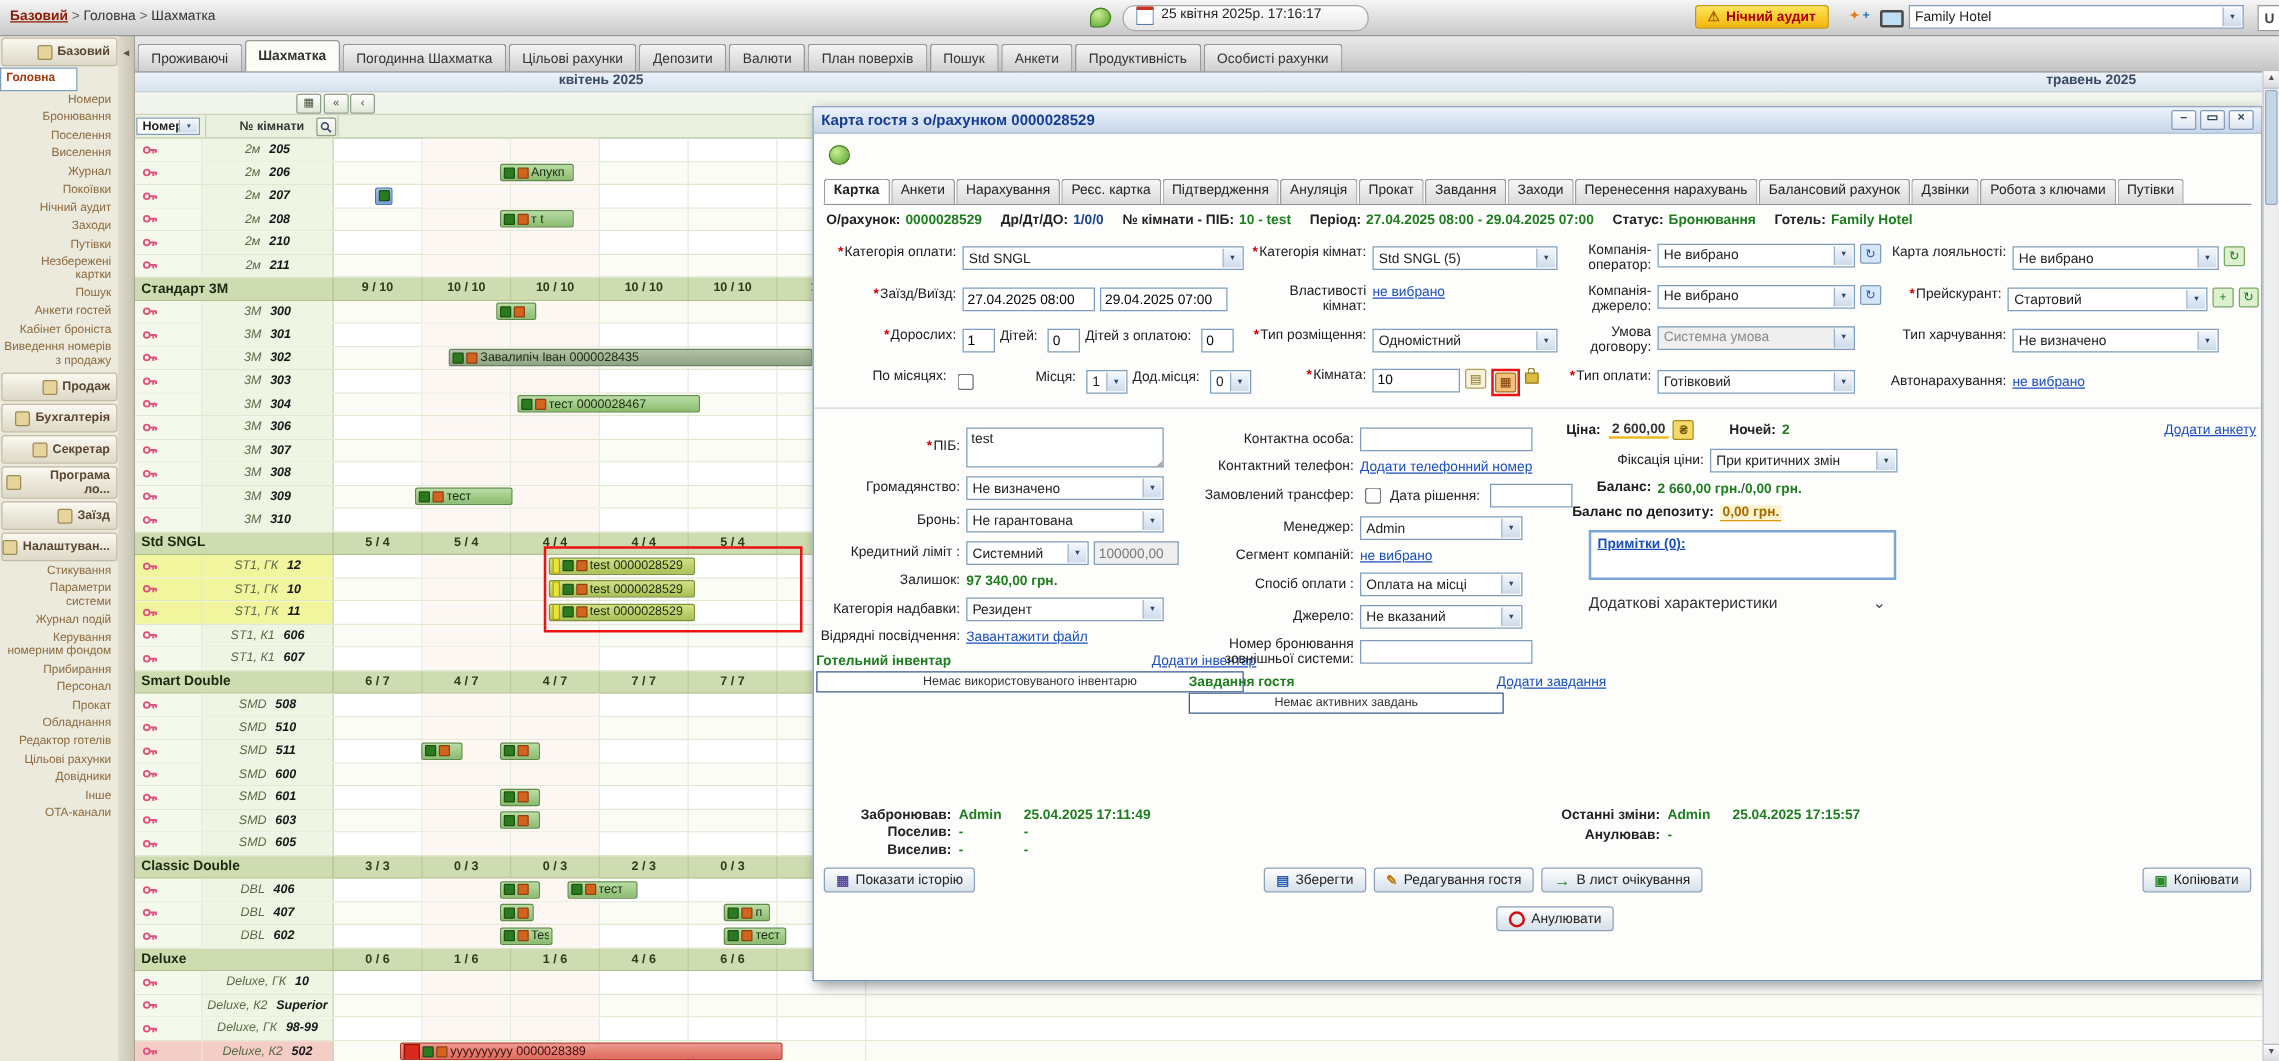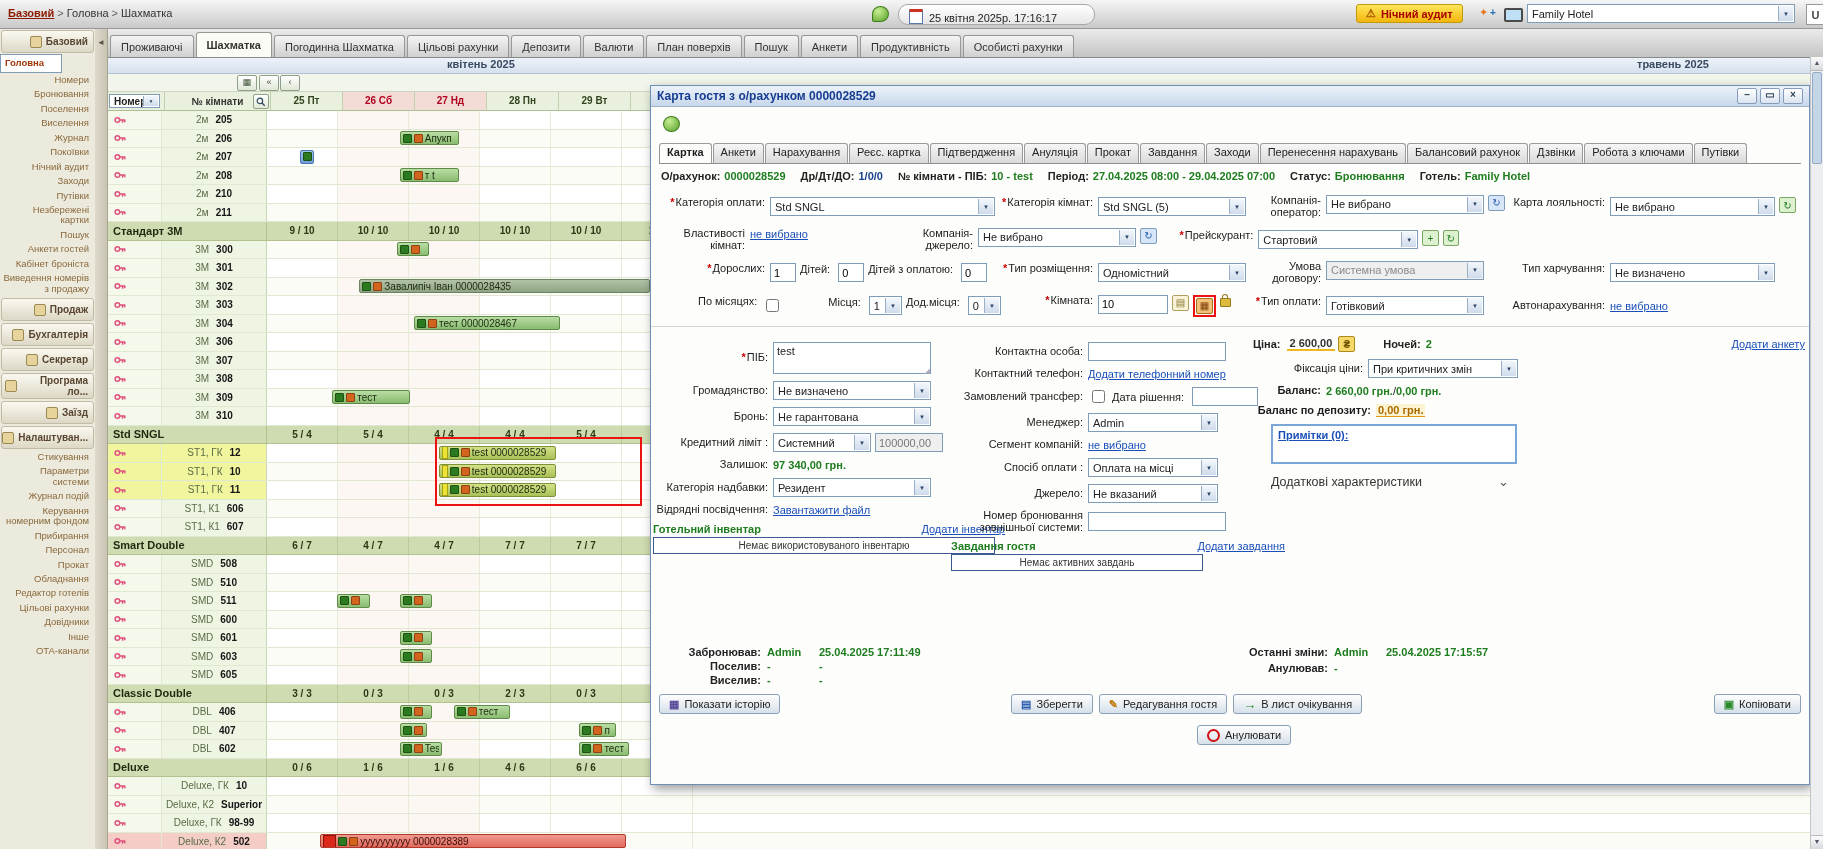--- a/index.html
+++ b/index.html
@@ -5,21 +5,21 @@
   html,body{margin:0;padding:0;}
   body{width:1823px;height:849px;overflow:hidden;font-family:"Liberation Sans",sans-serif;font-size:11px;color:#222;background:#fff;}
   .app{position:absolute;left:0;top:0;width:1823px;height:849px;background:#e4e0d4;}
 
   
   .topbar{position:absolute;left:0;top:0;width:100%;height:28px;background:linear-gradient(#f6f6f6,#c9c9c9);border-bottom:1px solid #979797;z-index:30;}
   .breadcrumb{position:absolute;left:8px;top:7px;font-size:11px;color:#333;}
   .breadcrumb .bc-first{color:#8b1a00;font-weight:bold;text-decoration:underline;cursor:pointer;}
   .breadcrumb .bc-sep{color:#666;margin:0 3px;}
   .bubble{position:absolute;left:872px;top:6px;width:15px;height:14px;border-radius:50% 50% 50% 12%;background:radial-gradient(circle at 35% 30%,#c8ef94,#55a028);border:1px solid #3f7d1c;}
-  .clock-box{position:absolute;left:898px;top:3.5px;height:19px;min-width:175px;background:linear-gradient(#ffffff,#e6e6e6);border:1px solid #a8a8a8;border-radius:10px;display:flex;align-items:flex-end;gap:6px;padding:0 10px;color:#222;}
+  .clock-box{position:absolute;left:898px;top:3.5px;height:19px;min-width:175px;background:linear-gradient(#ffffff,#e6e6e6);border:1px solid #a8a8a8;border-radius:10px;display:flex;align-items:flex-start;gap:6px;padding:0 10px;color:#222;}
   .cal-ico{display:inline-block;width:12px;height:11px;background:#fff;border:1px solid #5577aa;border-top:3px solid #cc3322;border-radius:1px;}
   .night-audit{position:absolute;left:1356px;top:4px;height:17px;display:flex;align-items:center;gap:5px;background:linear-gradient(#ffe65a,#f2b50c);border:1px solid #c29a06;border-radius:3px;padding:0 9px;color:#a80000;font-weight:bold;}
   .warn-ico{color:#a85c00;font-size:11px;}
   .spark1{position:absolute;left:1479px;top:6px;color:#e6791e;font-size:11px;}
   .spark2{position:absolute;left:1490px;top:7px;color:#2471b8;font-weight:bold;font-size:10px;}
   .monitor-ico{position:absolute;left:1504px;top:8px;width:15px;height:10px;border:2px solid #4a4a4a;border-radius:2px;background:#bfe0f4;}
   .hotel-sel{position:absolute;left:1527px;top:4px;width:268px;}
   .user-badge{position:absolute;left:1806px;top:4px;width:17px;height:19px;background:#fff;border:1px solid #999;display:flex;align-items:center;justify-content:center;font-weight:bold;color:#444;}
 
   
@@ -46,21 +46,21 @@
   .header-row{height:18px;display:flex;background:#e9f0dd;border-bottom:1px solid #aebf98;font-size:10px;font-weight:bold;}
   .h-room{width:55px;display:flex;align-items:center;padding-left:2px;border-right:1px solid #c3d0ae;}
   .h-num{width:105px;display:flex;align-items:center;justify-content:center;border-right:1px solid #c3d0ae;position:relative;color:#333;}
   .mag-btn{position:absolute;right:1px;top:2px;width:14px;height:13px;background:linear-gradient(#fff,#e2ead4);border:1px solid #8fa08a;border-radius:2px;display:flex;align-items:center;justify-content:center;cursor:pointer;}
   .h-date{width:71px;text-align:center;line-height:17px;border-right:1px solid #c3d0ae;color:#33451f;}
   .h-date.we{color:#b00020;background:#f4dcd6;}
   .rows{}
   .grow{display:flex;height:18.5px;box-sizing:border-box;border-bottom:1px solid #e0e8d2;background:#fff;}
   .grow:nth-child(even){background:#fafcf5;}
   .c-key{width:55px;display:flex;align-items:center;padding-left:7px;box-sizing:border-box;border-right:1px solid #e0e8d2;background:#f4f9ec;}
-  .c-name{width:105px;display:flex;align-items:center;justify-content:center;gap:7px;box-sizing:border-box;border-right:1px solid #c9d6b9;background:#eef5e3;font-size:10px;color:#5a6b47;cursor:pointer;}
+  .c-name{width:105px;display:flex;align-items:center;justify-content:center;gap:7px;box-sizing:border-box;border-right:1px solid #c9d6b9;background:#eef5e3;font-size:10px;color:#5a6b47;cursor:pointer;font-style:italic;}
   .c-name b{color:#161616;}
   .c-name.hl,.c-key.hl{background:#f1f59d;}
   .c-name.redrow,.c-key.redrow{background:#f3cdc6;}
   .c-dates{position:relative;flex:1;display:flex;}
   .dcell{width:71px;box-sizing:border-box;border-right:1px solid #e6ecd9;height:100%;}
   .dcell.we{background:#fdf7f3;}
   .grow.group{background:#cfdbb0;border-bottom:1px solid #b2c28e;font-weight:bold;}
   .c-grouplabel{width:160px;display:flex;align-items:center;padding-left:6px;box-sizing:border-box;border-right:1px solid #b2c28e;color:#1d2a10;font-size:11px;}
   .g-occ{width:71px;box-sizing:border-box;border-right:1px solid #bcca9a;display:flex;align-items:center;justify-content:center;font-size:10px;color:#2c3a18;}
   .g-fill{flex:1;}
@@ -257,28 +257,20 @@
       </div>
       <div class="h-num">
         <span>№ кімнати</span>
         <span class="mag-btn">
           <svg width="10" height="10" viewBox="0 0 11 11">
               <circle cx="4.3" cy="4.3" r="3" fill="none" stroke="#334a66" stroke-width="1.3"></circle>
               <line x1="6.6" y1="6.6" x2="9.6" y2="9.6" stroke="#334a66" stroke-width="1.5"></line>
             </svg>
         </span>
       </div>
-      <div id="dateheads" style="display:flex">
-          <div class="h-date">25 Пт</div>
-          <div class="h-date we">26 Сб</div>
-          <div class="h-date we">27 Нд</div>
-          <div class="h-date">28 Пн</div>
-          <div class="h-date">29 Вт</div>
-          <div class="h-date">30</div>
-        </div>
     </div>
     <div class="rows" id="gridrows">
         <div class="grow">
           <div class="c-key">
             <svg width="12" height="10" viewBox="0 0 12 10">
               <circle cx="3.4" cy="5" r="2.3" fill="none" stroke="#e0527e" stroke-width="1.5"></circle>
               <path d="M5.7 5h5.6M8.6 5v2.8M10.8 5v2.2" stroke="#e0527e" stroke-width="1.5" fill="none"></path>
             </svg>
           </div>
           <div class="c-name">
@@ -1197,20 +1189,25 @@
           <div class="fcell c4">
             <span class="flabel">Карта лояльності:</span>
             <span class="sel" style="width: 165px;">
               <span class="selv">Не вибрано</span>
               <span class="selarr">▼</span>
             </span>
             <span class="fico" style="background: rgb(221, 240, 208); border-color: rgb(122, 168, 96); color: rgb(30, 125, 30); margin-left: 4px;">↻</span>
           </div>
         </div>
         <div class="frow">
+          <div class="fcell c1">
+            <span class="flabel"><span class="star">*</span>Заїзд/Виїзд:</span>
+            <input class="inp" value="27.04.2025 08:00" style="width: 98px;">
+            <input class="inp" value="29.04.2025 07:00" style="width: 94px; margin-left: 4px;">
+          </div>
           <div class="fcell c2">
             <span class="flabel">Властивості кімнат:</span>
             <span class="lnk">не вибрано</span>
           </div>
           <div class="fcell c3">
             <span class="flabel">Компанія-джерело:</span>
             <span class="sel" style="width: 158px;">
               <span class="selv">Не вибрано</span>
               <span class="selarr">▼</span>
             </span>

